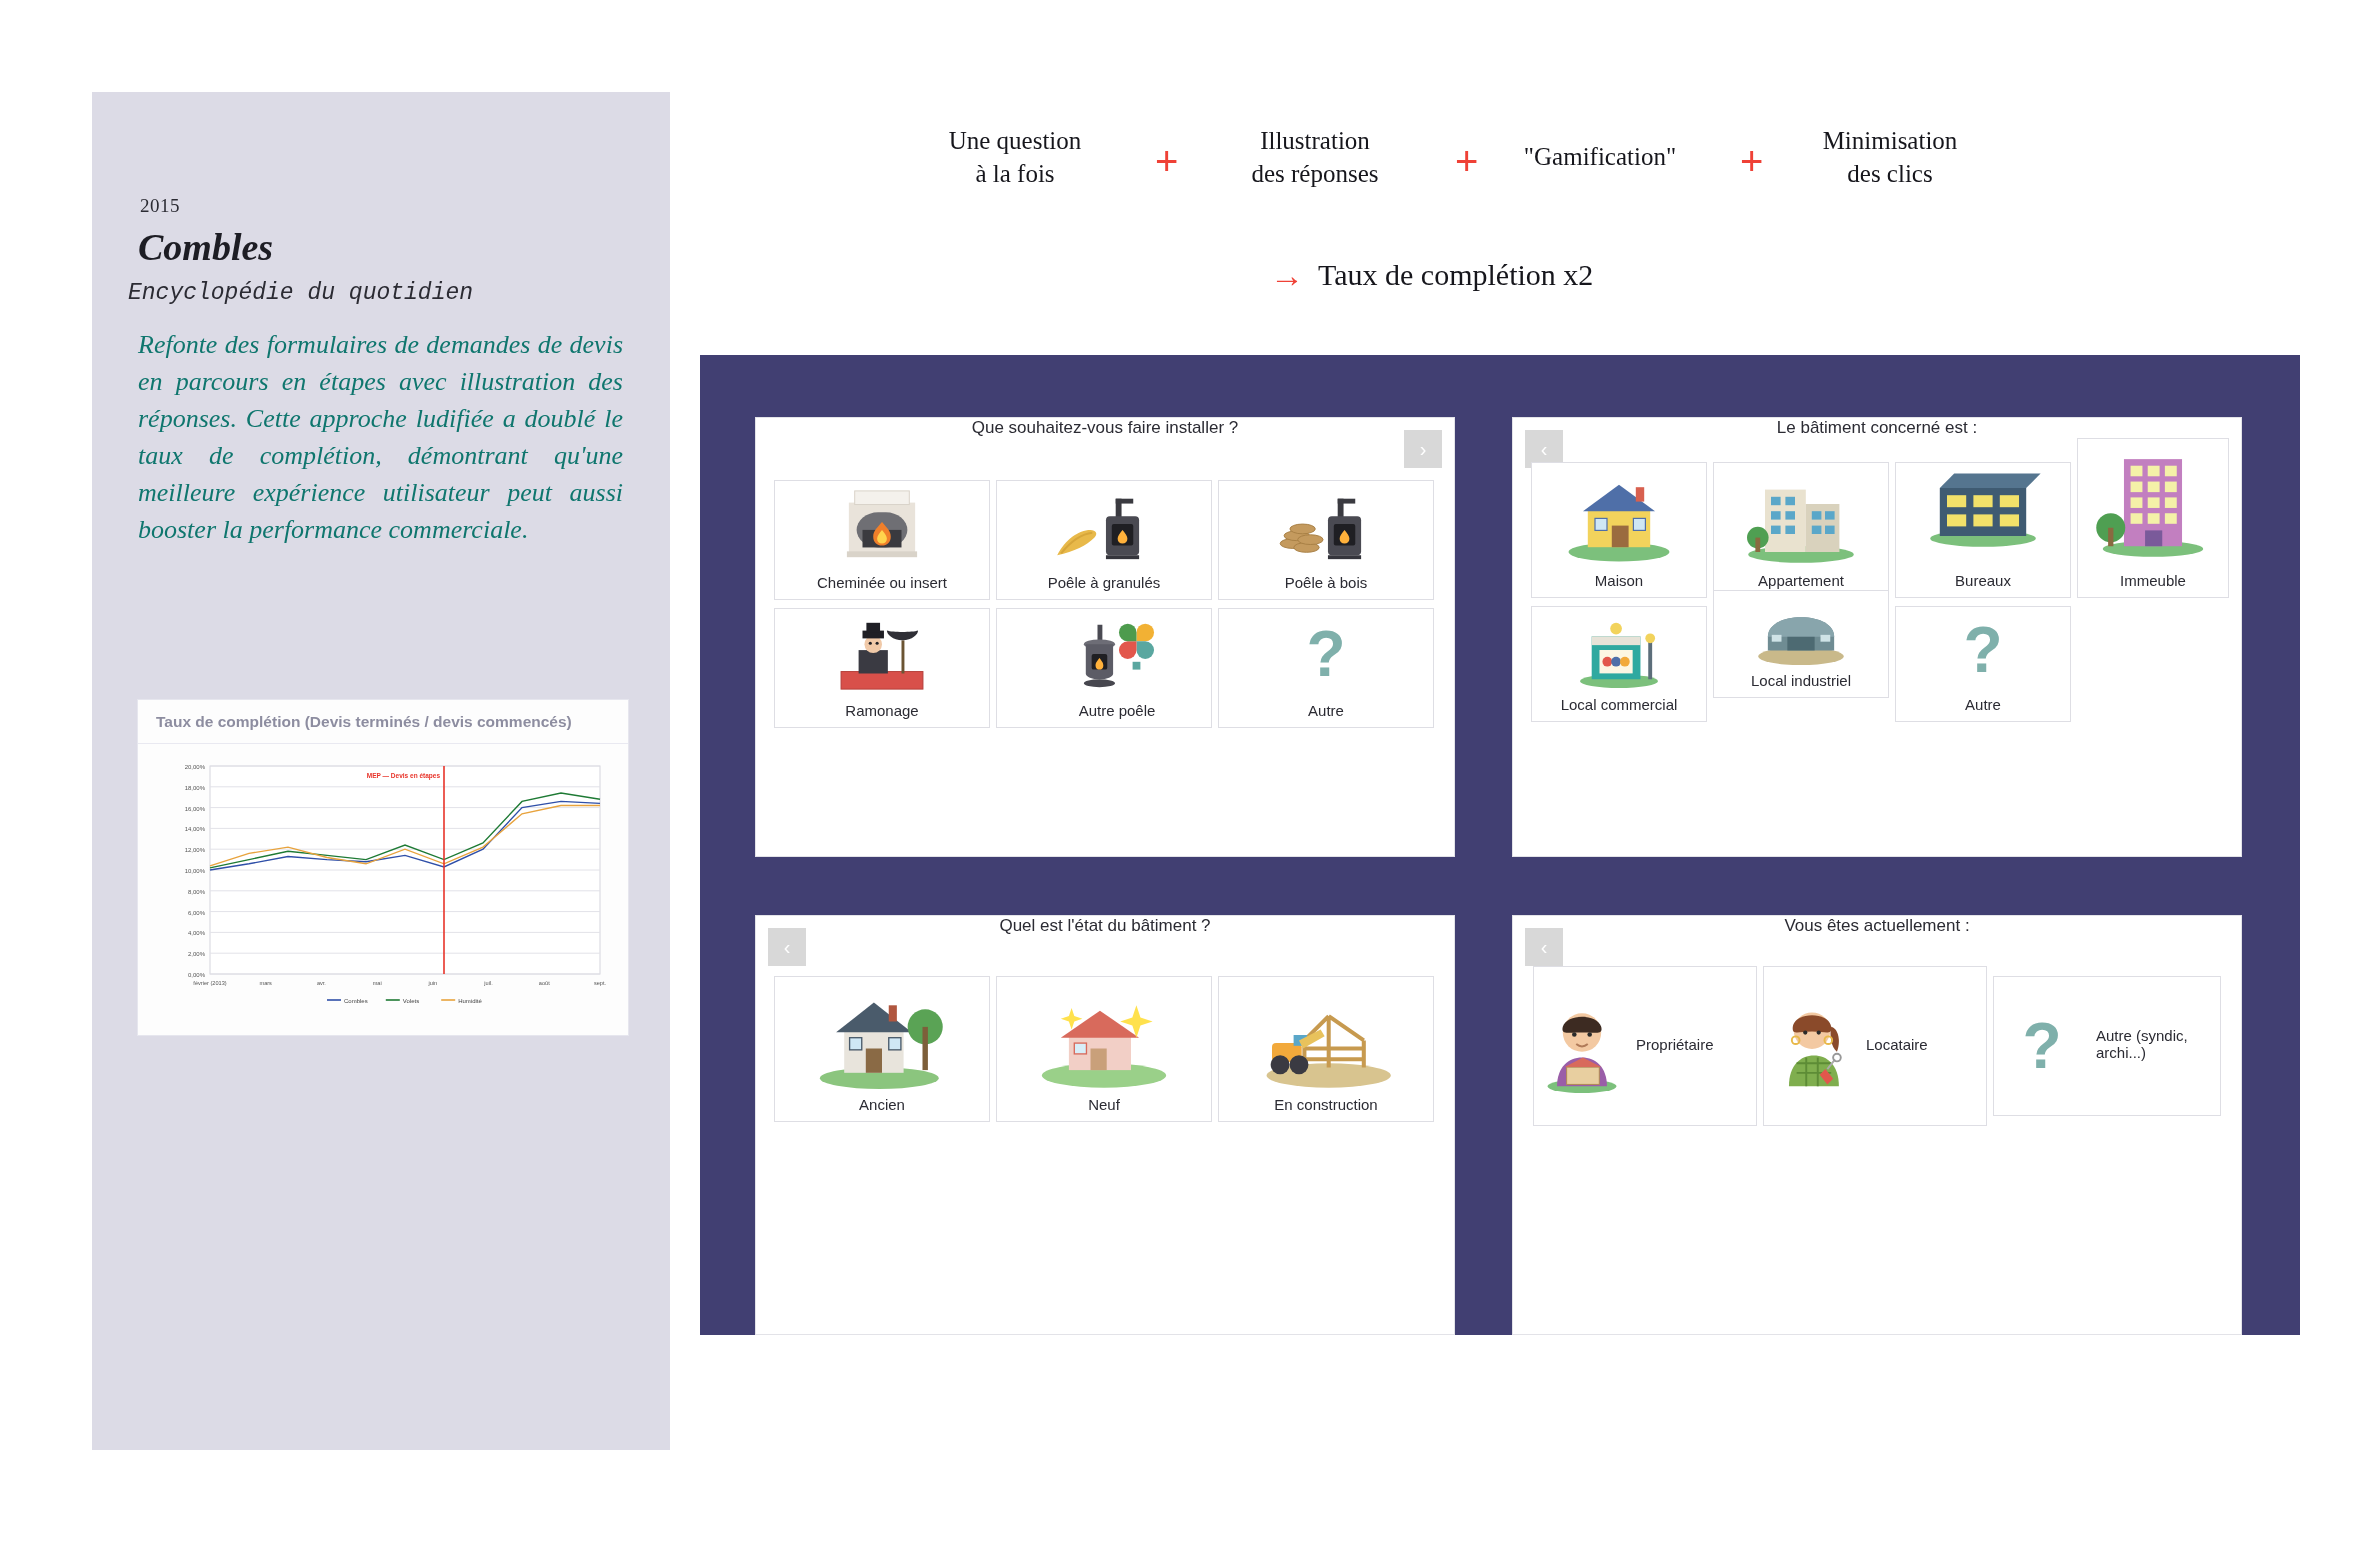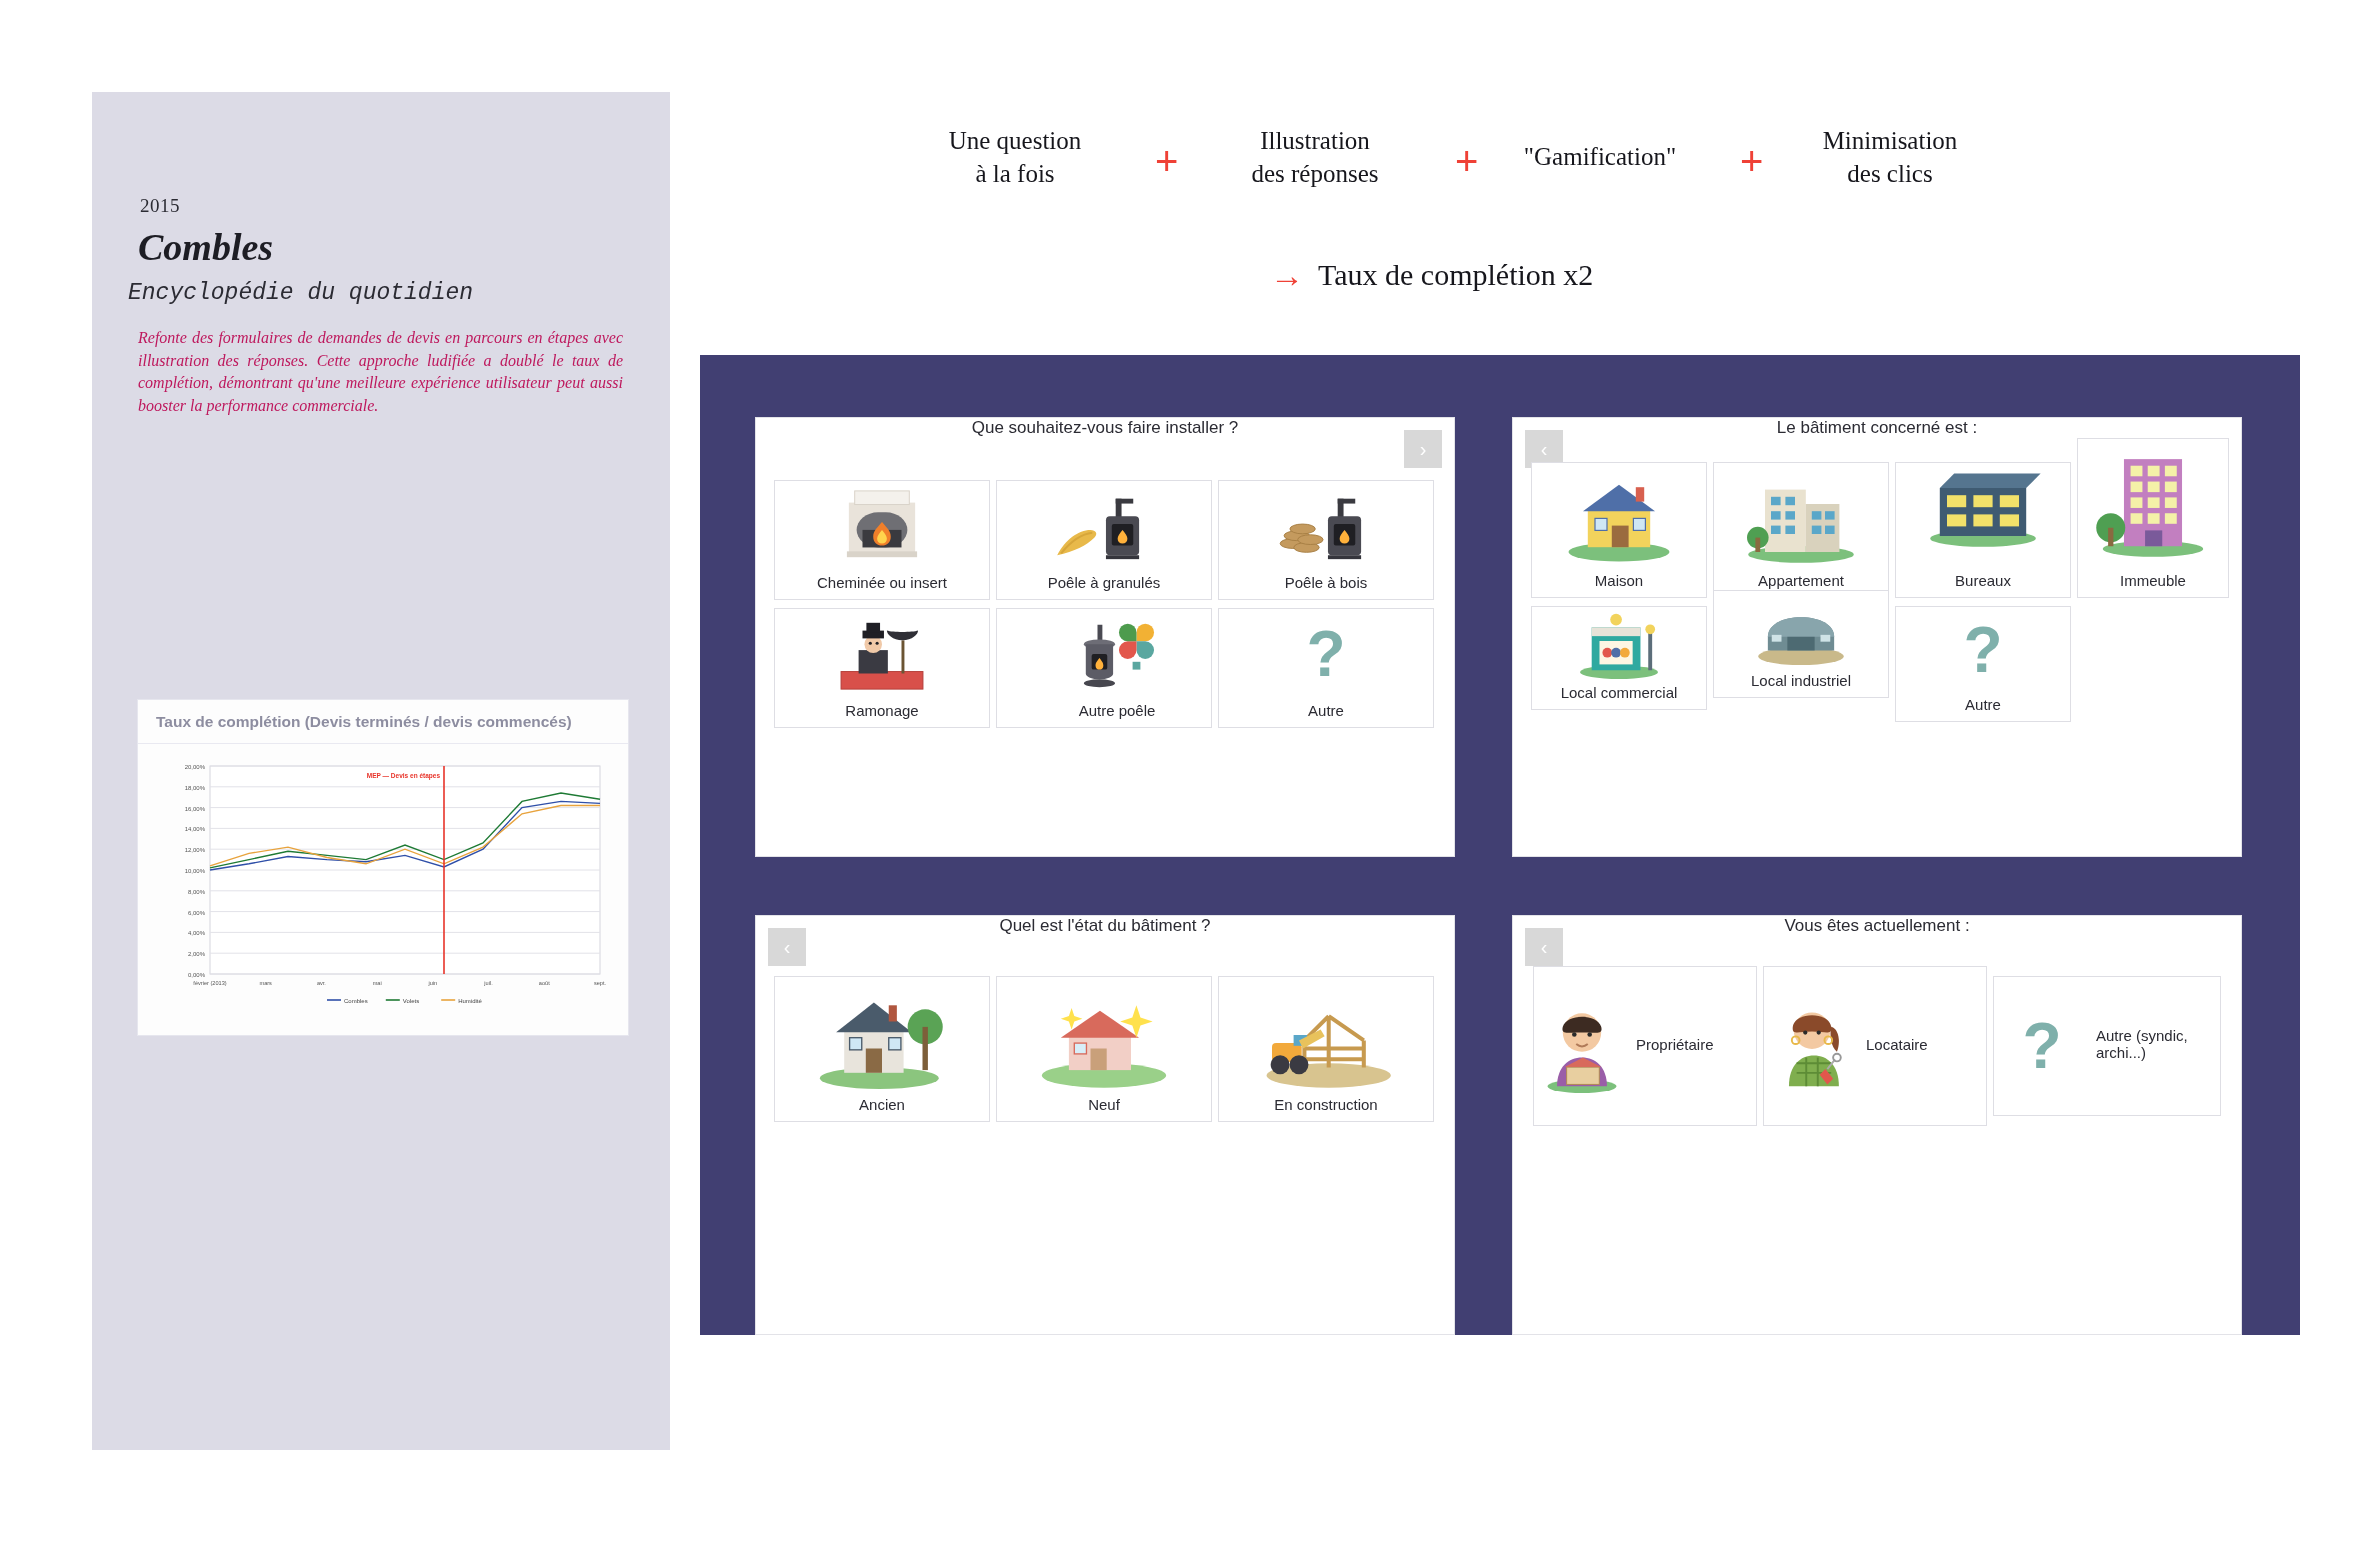--- a/index.html
+++ b/index.html
@@ -32,22 +32,22 @@
   }
   .lp-sub {
     position: absolute; left: 36px; top: 188px;
     font-family: Liberation Mono, monospace;
     font-style: italic; font-size: 23px; color: #2b2b33;
   }
   .lp-body {
     position: absolute; left: 46px; top: 235px;
     width: 485px;
     font-family: "Liberation Serif", serif;
-    font-style: italic; font-size: 16px; line-height: 1.42;
-    color: #be185d;
+    font-style: italic; font-size: 26px; line-height: 1.42;
+    color: #0f766e;
     text-align: justify;
   }
 
   
   .chart-card {
     position: absolute; left: 46px; top: 608px;
     width: 490px; height: 335px;
     background: #fdfdfd;
     box-shadow: 0 0 0 1px #e6e6ee;
   }
@@ -418,21 +418,21 @@
               <rect x="46" y="47" width="9" height="8"></rect>
               <rect x="59" y="47" width="9" height="8"></rect>
       </g>
       <rect x="44" y="60" width="13" height="12" fill="#7a5a9a"></rect>
       <circle cx="18" cy="58" r="11" fill="#4f9f52"></circle>
             <rect x="16" y="58" width="4" height="14" fill="#8a6a40"></rect>
           </svg>
         </div>
         <div class="cap">Immeuble</div>
       </div>
-      <div class="opt" style="position: absolute; left: 18px; top: 188px; width: 176px; height: 104px;">
+      <div class="opt" style="position: absolute; left: 18px; top: 188px; width: 176px; height: 116px;">
         <div class="art" style="display: flex; align-items: center; justify-content: center; height: 78px;">
           <svg viewBox="0 0 100 80" width="156" height="78">
       <ellipse cx="50" cy="72" rx="40" ry="7" fill="#7cc07c"></ellipse>
       <rect x="22" y="26" width="50" height="44" fill="#2fa9a0"></rect>
       <rect x="22" y="26" width="50" height="9" fill="#e7e3d8"></rect>
       <circle cx="47" cy="18" r="6" fill="#f2d35c"></circle>
       <rect x="30" y="40" width="34" height="24" fill="#fdf6e3"></rect>
       <circle cx="38" cy="52" r="5" fill="#e2574c"></circle>
             <circle cx="47" cy="52" r="5" fill="#4f6fa8"></circle>
             <circle cx="56" cy="52" r="5" fill="#f2a93b"></circle>

